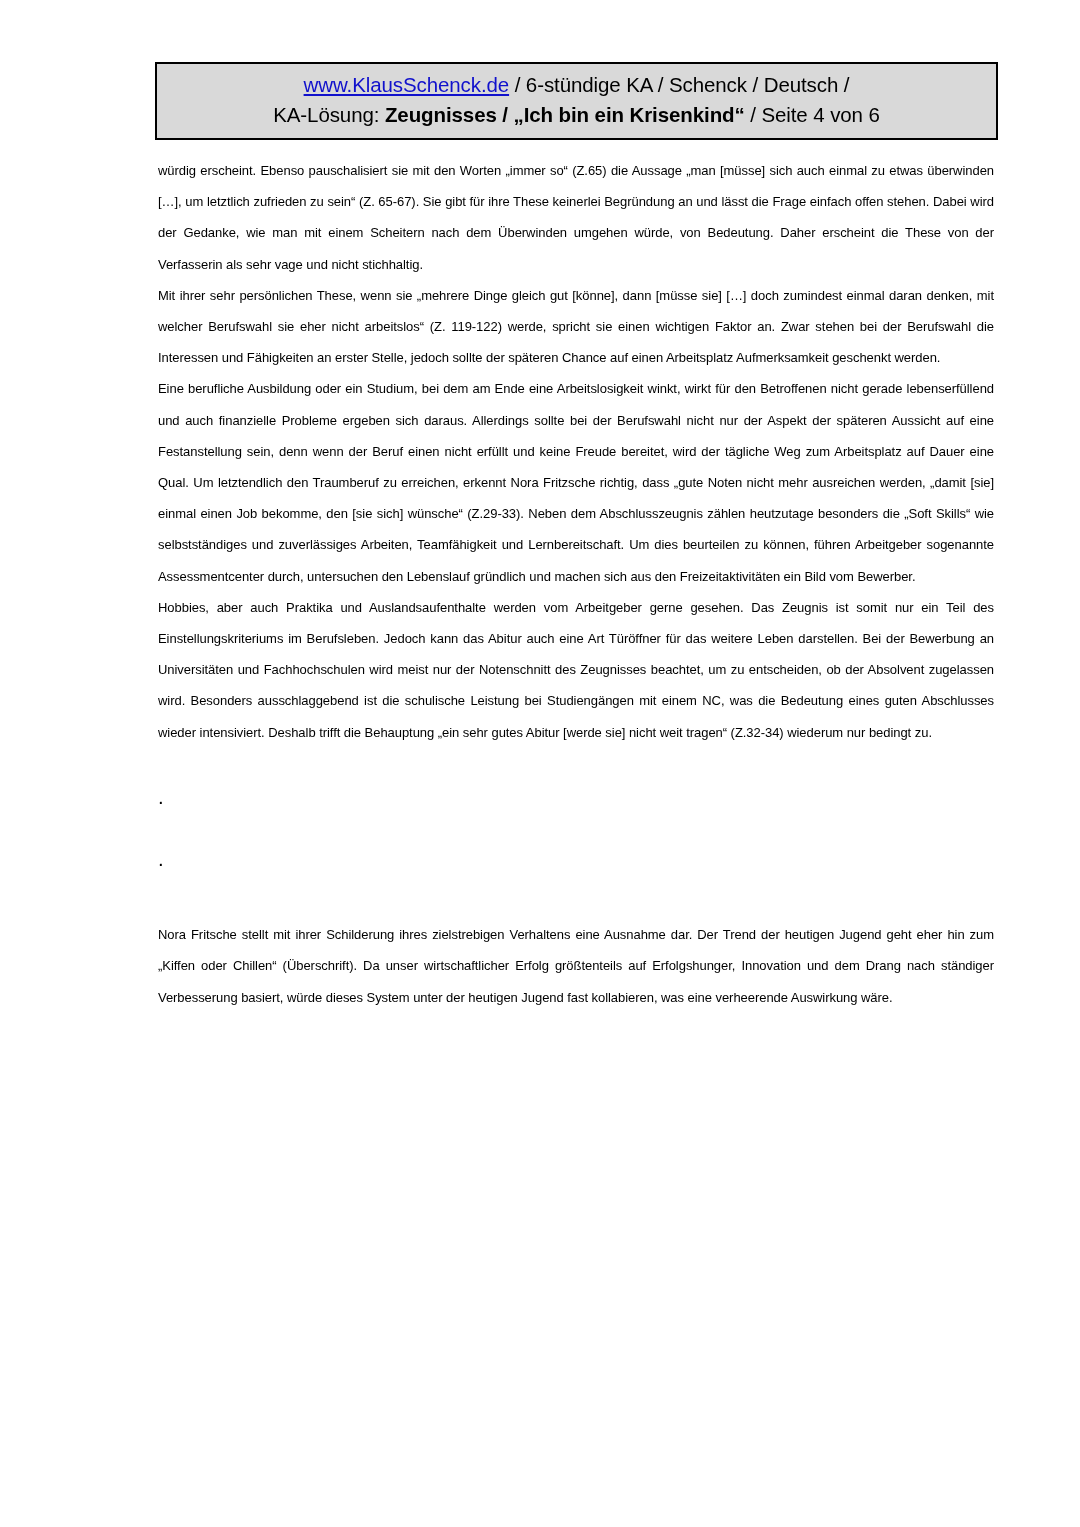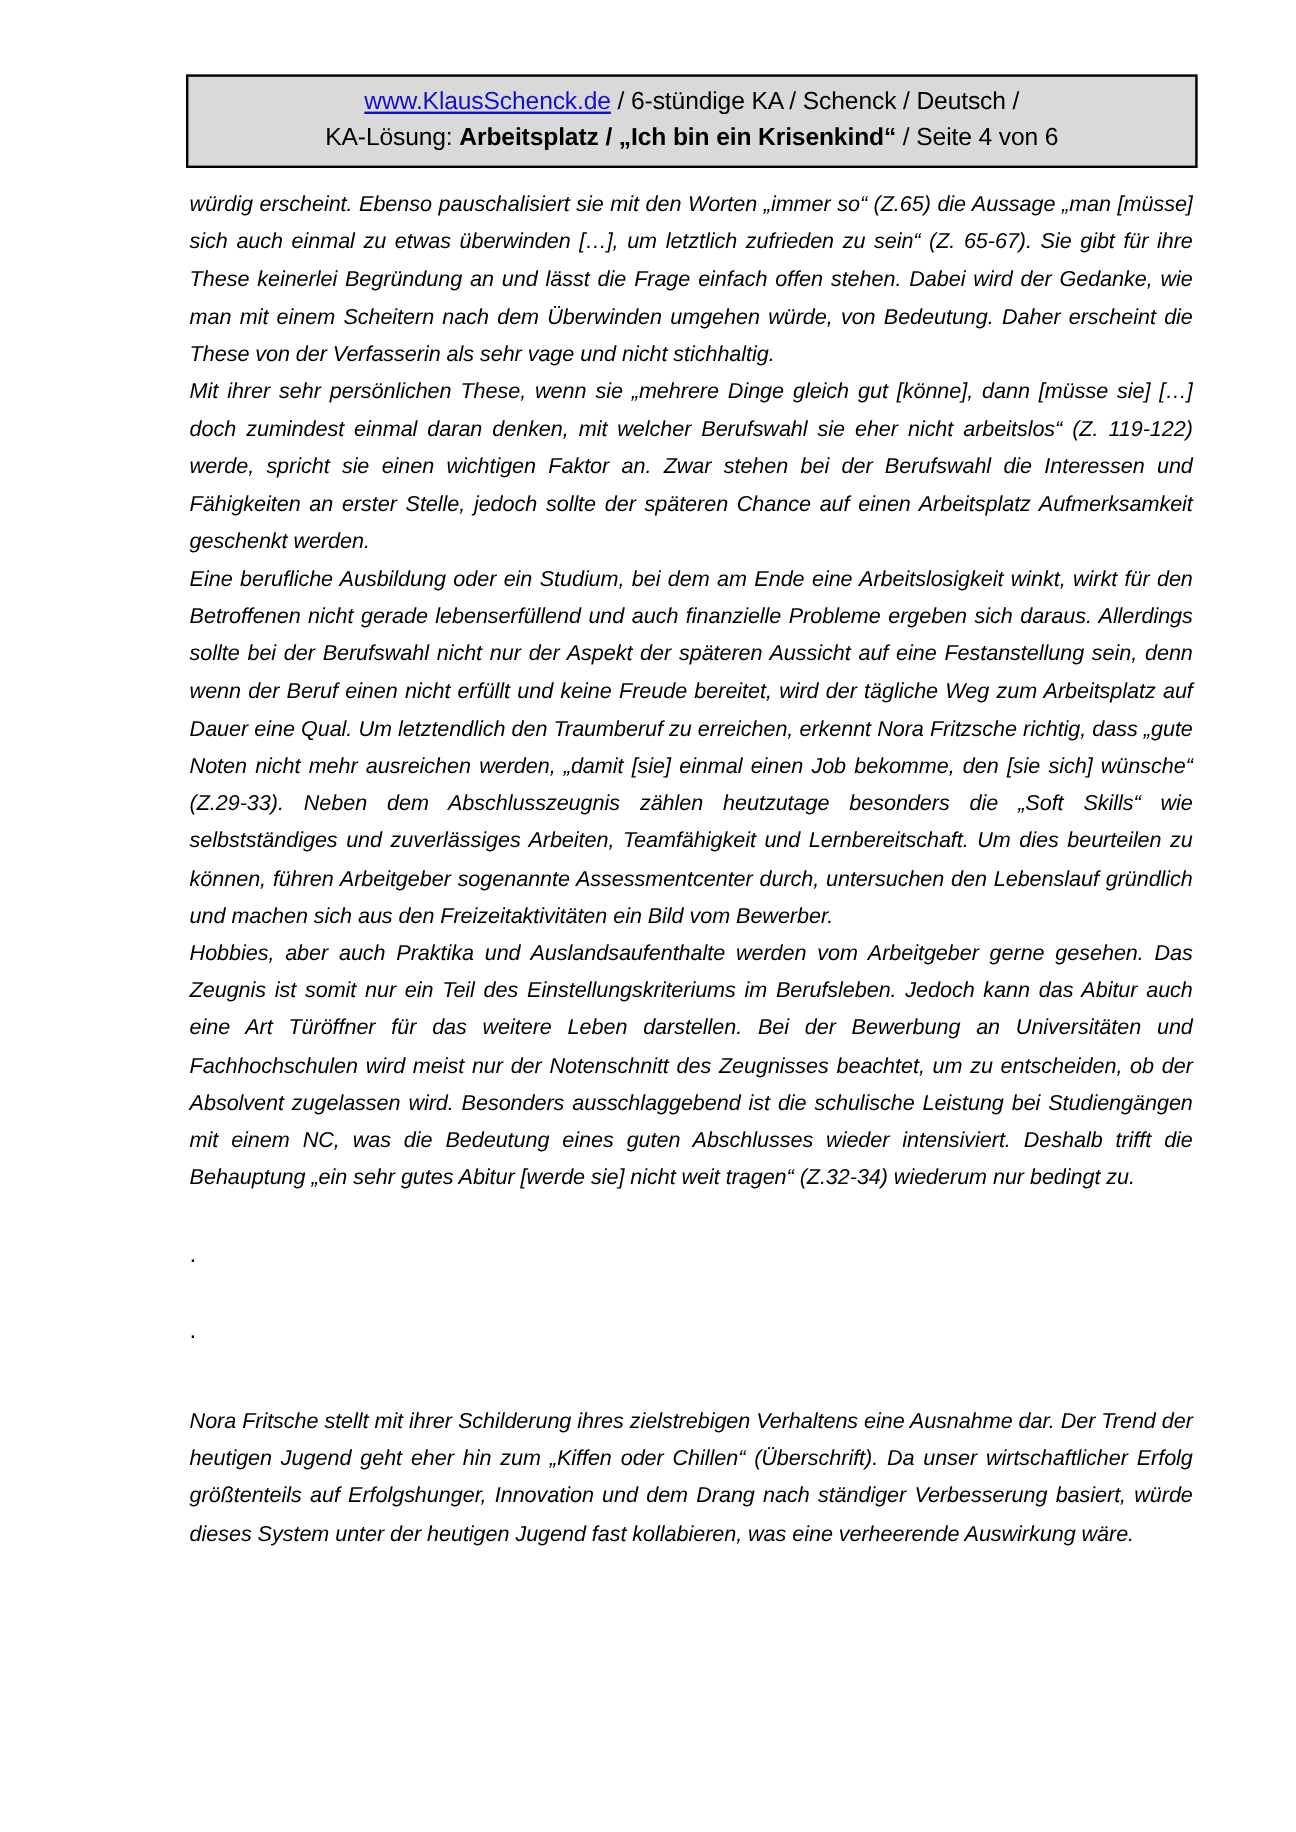--- a/index.html
+++ b/index.html
@@ -57,27 +57,26 @@
 
   
   .body-text {
     position: absolute;
     left: 122px;
     top: 155px;
     width: 836px;
   }
   .para {
     margin: 0;
-    font-size: 18px;
+    font-size: 13px;
     line-height: 31.2px;
     text-align: justify;
     text-justify: inter-word;
     letter-spacing: -0.05px;
     hyphens: none;
-    font-style: italic;
   }
   .para.last-line-left {
     text-align-last: left;
   }
   .dot-line {
     margin: 0;
     font-size: 20.4px;
     line-height: 31.2px;
     text-align: left;
   }
@@ -88,21 +87,21 @@
 </head>
 <body>
 
 <div class="page">
 
   <div class="header-box">
     <div class="header-line">
       <a class="header-link" href="#">www.KlausSchenck.de</a><span> / 6-stündige KA / Schenck / Deutsch /</span>
     </div>
     <div class="header-line">
-      <span>KA-Lösung: </span><span class="header-bold">Arbeitsplatz / „Ich bin ein Krisenkind“</span><span> / Seite 4 von 6</span>
+      <span>KA-Lösung: </span><span class="header-bold">Zeugnisses / „Ich bin ein Krisenkind“</span><span> / Seite 4 von 6</span>
     </div>
   </div>
 
   <div class="body-text">
 
     <p class="para last-line-left">würdig erscheint. Ebenso pauschalisiert sie mit den Worten „immer so“ (Z.65) die Aussage „man [müsse] sich auch einmal zu etwas überwinden […], um letztlich zufrieden zu sein“ (Z. 65-67). Sie gibt für ihre These keinerlei Begründung an und lässt die Frage einfach offen stehen. Dabei wird der Gedanke, wie man mit einem Scheitern nach dem Überwinden umgehen würde, von Bedeutung. Daher erscheint die These von der Verfasserin als sehr vage und nicht stichhaltig.</p>
 
     <p class="para last-line-left">Mit ihrer sehr persönlichen These, wenn sie „mehrere Dinge gleich gut [könne], dann [müsse sie] […] doch zumindest einmal daran denken, mit welcher Berufswahl sie eher nicht arbeitslos“ (Z. 119-122) werde, spricht sie einen wichtigen Faktor an. Zwar stehen bei der Berufswahl die Interessen und Fähigkeiten an erster Stelle, jedoch sollte der späteren Chance auf einen Arbeitsplatz Aufmerksamkeit geschenkt werden.</p>
 
     <p class="para last-line-left">Eine berufliche Ausbildung oder ein Studium, bei dem am Ende eine Arbeitslosigkeit winkt, wirkt für den Betroffenen nicht gerade lebenserfüllend und auch finanzielle Probleme ergeben sich daraus. Allerdings sollte bei der Berufswahl nicht nur der Aspekt der späteren Aussicht auf eine Festanstellung sein, denn wenn der Beruf einen nicht erfüllt und keine Freude bereitet, wird der tägliche Weg zum Arbeitsplatz auf Dauer eine Qual. Um letztendlich den Traumberuf zu erreichen, erkennt Nora Fritzsche richtig, dass „gute Noten nicht mehr ausreichen werden, „damit [sie] einmal einen Job bekomme, den [sie sich] wünsche“ (Z.29-33). Neben dem Abschlusszeugnis zählen heutzutage besonders die „Soft Skills“ wie selbstständiges und zuverlässiges Arbeiten, Teamfähigkeit und Lernbereitschaft. Um dies beurteilen zu können, führen Arbeitgeber sogenannte Assessmentcenter durch, untersuchen den Lebenslauf gründlich und machen sich aus den Freizeitaktivitäten ein Bild vom Bewerber.</p>

